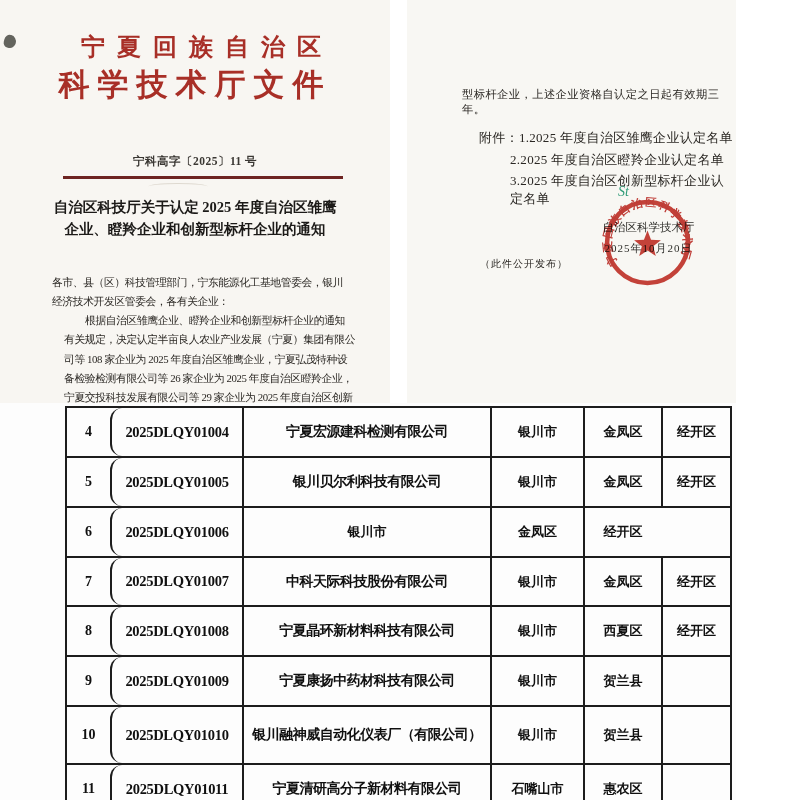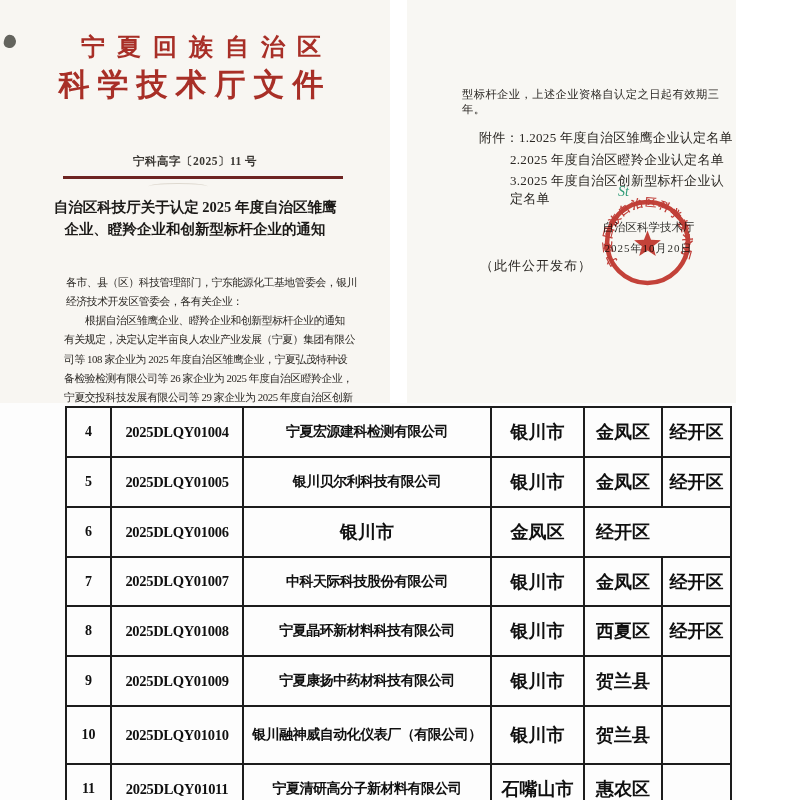--- a/index.html
+++ b/index.html
@@ -20,33 +20,33 @@
   .red-head{position:absolute;left:0;width:390px;text-align:center;color:#a82f27;font-weight:bold;}
   #red-head-1{top:31px;font-size:24px;letter-spacing:12px;padding-left:12px;}
   #red-head-2{top:64px;font-size:31px;letter-spacing:8px;padding-left:0;}
   #doc-number{position:absolute;left:0;top:154px;width:390px;text-align:center;
               font-size:11.5px;color:#3a3733;font-weight:bold;letter-spacing:.5px;}
   #red-rule{position:absolute;left:63px;top:176px;width:280px;height:2.5px;background:#6e2422;}
   #rule-smudge{position:absolute;left:148px;top:183px;width:60px;height:6px;border-radius:50%;
                border-top:1.5px solid #d8d2c8;opacity:.8;}
   #notice-title{position:absolute;left:12px;top:197px;width:366px;text-align:center;
                 font-size:14.5px;font-weight:bold;color:#1c1a18;line-height:21.5px;}
-  #addressee{position:absolute;left:66px;top:273px;width:296px;font-size:10.8px;color:#2a2723;
+  #addressee{position:absolute;left:52px;top:273px;width:296px;font-size:10.8px;color:#2a2723;
              line-height:19px;letter-spacing:-.4px;}
   #body-left{position:absolute;left:64px;top:311px;width:296px;font-size:10.8px;color:#2a2723;
              line-height:19.3px;letter-spacing:-.4px;}
   #body-left .bline.indent{text-indent:21px;}
 
   
   #p2-line{position:absolute;left:462px;top:87px;font-size:11.3px;color:#2a2723;letter-spacing:.4px;}
   .att-line{position:absolute;font-size:13px;color:#2a2723;letter-spacing:.3px;font-weight:normal;}
   #att-0{left:479px;top:129px;}
   #att-1{left:510px;top:151px;}
   #att-2{left:510px;top:172px;}
-  #publish-note{position:absolute;left:480px;top:257px;font-size:13px;color:#2a2723;letter-spacing:1px;}
+  #publish-note{position:absolute;left:480px;top:257px;font-size:10px;color:#2a2723;letter-spacing:1px;}
   #seal-authority{position:absolute;left:585px;top:220px;width:127px;text-align:center;
                   font-size:11.5px;color:#30302c;z-index:1;}
   #seal-date{position:absolute;left:585px;top:241px;width:127px;text-align:center;
              font-size:11px;color:#30302c;z-index:1;letter-spacing:1px;}
   #scan-artifact{position:absolute;left:618px;top:184px;font-size:14px;font-style:italic;
                  color:#2f9b77;z-index:1;}
   #seal-svg{position:absolute;left:597px;top:192px;width:101px;height:101px;z-index:2;
             mix-blend-mode:multiply;opacity:.93;}
 
   
@@ -59,23 +59,23 @@
   .trow:nth-child(3){height:50px;}
   .trow:nth-child(4){height:49px;}
   .trow:nth-child(5){height:50px;}
   .trow:nth-child(6){height:50px;}
   .trow:nth-child(7){height:58px;}
   .trow:nth-child(8){height:50px;}
   .tcell{display:flex;align-items:center;justify-content:center;box-sizing:border-box;
          font-weight:bold;color:#101010;overflow:hidden;white-space:nowrap;}
   .tcell + .tcell{border-left:2px solid #1d1d1d;}
   .c-no{font-size:14px;}
-  .c-code{font-size:14.5px;letter-spacing:-.3px;}
+  .c-code{font-size:14.5px;letter-spacing:-.3px;border-radius:12px;}
   .c-name{font-size:14px;letter-spacing:-.5px;}
-  .c-city,.c-dist,.c-park{font-size:18px;}
+  .c-city,.c-dist,.c-park{font-size:13px;}
 </style>
 </head>
 <body>
 
 <div id="stage">
 
   <div class="page" id="page-left">
     <div class="corner-blob"></div>
     <div class="red-head" id="red-head-1">宁夏回族自治区</div>
     <div class="red-head" id="red-head-2">科学技术厅文件</div>

